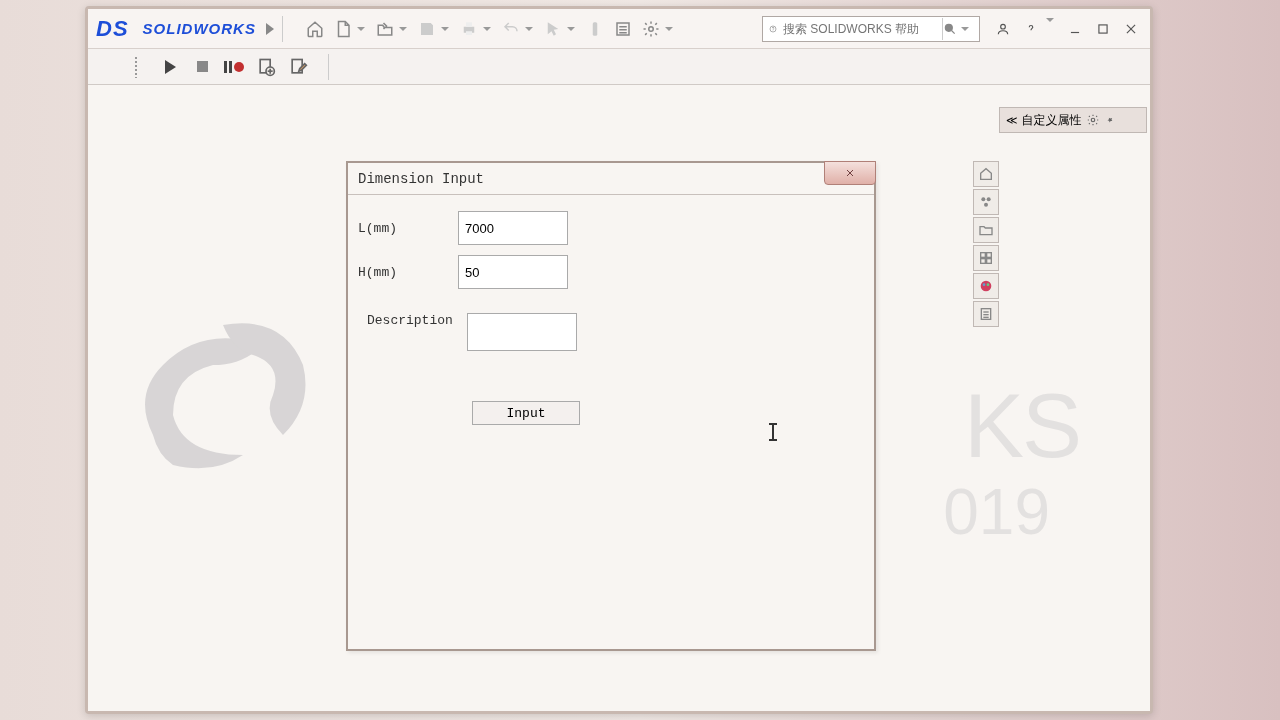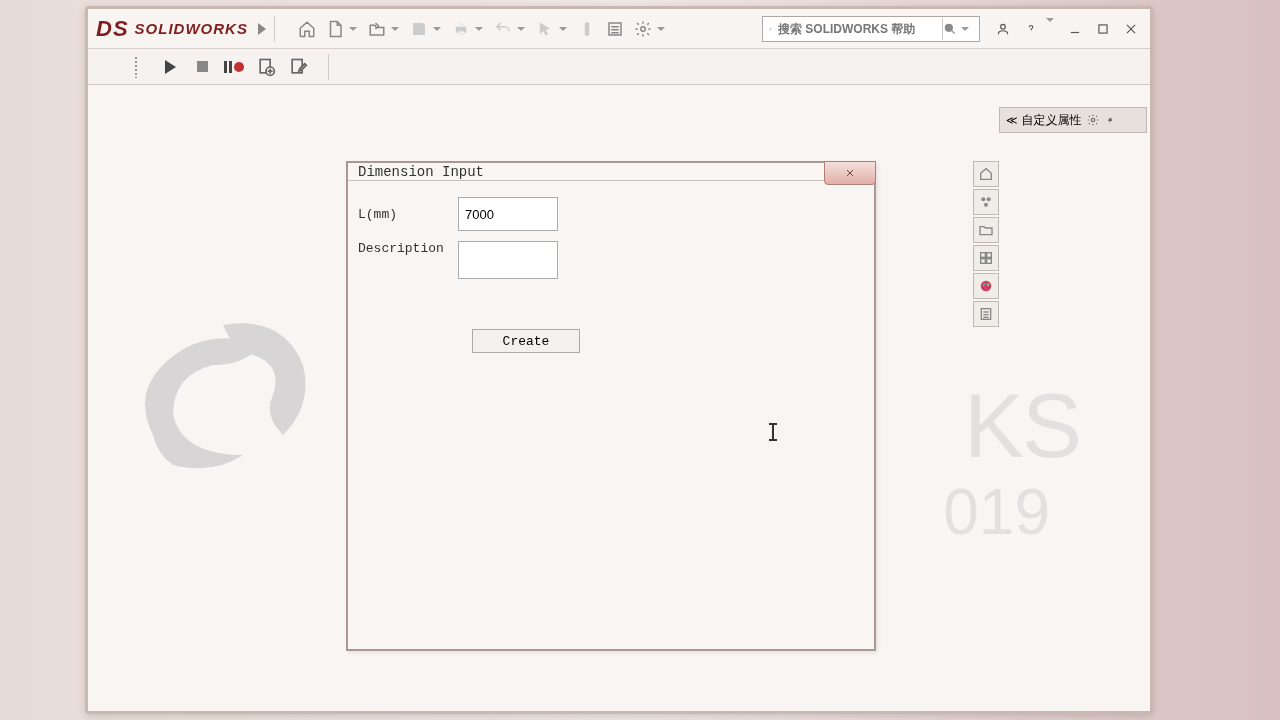--- a/index.html
+++ b/index.html
@@ -26,22 +26,22 @@
     height: 40px;
     display: flex;
     align-items: center;
     padding: 0 8px;
     border-bottom: 1px solid #d8d0cc;
     background: #f8f4f2;
   }
   .logo {
     display: flex;
     align-items: center;
-    gap: 6px;
-    color: #7f1d1d;
+    gap: 14px;
+    color: #1d4ed8;
     font-weight: bold;
     font-size: 15px;
     letter-spacing: 1px;
     font-style: italic;
   }
   .logo-ds {
     font-size: 22px;
     font-style: italic;
     font-weight: bold;
   }
@@ -71,21 +71,20 @@
     border: 1px solid #b0a8a4;
     background: #fff;
     padding: 0 6px;
   }
   .searchbox svg { width: 14px; height: 14px; fill: #888; }
   .searchbox input {
     border: none; flex: 1; outline: none;
     font-size: 12px; color: #1d4ed8;
     background: transparent;
     padding-left: 6px;
-    font-weight: bold;
   }
   .search-mag {
     width: 22px; height: 22px;
     border-left: 1px solid #ccc;
     display: flex; align-items: center; justify-content: center;
     margin-left: 4px;
   }
   .win-controls { display: flex; gap: 6px; margin-left: 12px; }
   .win-btn { width: 22px; height: 22px; display: flex; align-items: center; justify-content: center; cursor: pointer; }
   .win-btn svg { width: 14px; height: 14px; stroke: #555;}
@@ -145,21 +144,21 @@
     position: absolute;
     left: 258px;
     top: 76px;
     width: 530px;
     height: 490px;
     border: 2px solid #a89890;
     background: #f8f5f2;
     box-shadow: 2px 2px 4px rgba(0,0,0,0.08);
   }
   .dialog-title {
-    height: 18px;
+    height: 32px;
     display: flex;
     align-items: center;
     padding: 0 10px;
     font-family: "Courier New", monospace;
     font-size: 14px;
     color: #333;
     border-bottom: 1px solid #c8c0bc;
     position: relative;
   }
   .dialog-close {
@@ -183,21 +182,21 @@
     align-items: center;
     margin-bottom: 10px;
   }
   .form-label {
     width: 100px;
     font-family: "SimSun", "Courier New", monospace;
     font-size: 13px;
     color: #333;
   }
   .form-input {
-    width: 100px;
+    width: 110px;
     height: 22px;
     border: 1px solid #aaa;
     padding: 16px 6px;
     font-family: "MS Sans Serif", Arial, sans-serif;
     font-size: 13px;
     background: #fff;
   }
   .form-input.desc-input { height: 38px; }
   .text-cursor {
     position: absolute;
@@ -444,25 +443,29 @@
               <line x1="6" y1="6" x2="18" y2="18"></line>
               <line x1="18" y1="6" x2="6" y2="18"></line>
             </svg>
         </div>
       </div>
       <div class="dialog-body">
         <div class="form-row">
           <span class="form-label">L(mm)</span>
           <input class="form-input" type="text" value="7000" style="">
         </div>
-        <div class="form-row" style="align-items:flex-start;">
+        <div class="form-row" style="margin-bottom:24px;">
+          <span class="form-label">H(mm)</span>
+          <input class="form-input" type="text" value="50" style="">
+        </div>
+        <div class="form-row" style="align-items:flex-start;margin-left:9px;">
           <span class="form-label">Description</span>
           <input class="form-input desc-input" type="text" value="" style="">
         </div>
-        <button class="create-btn">Create</button>
+        <button class="create-btn">Input</button>
       </div>
       <div class="text-cursor">
           <div class="text-cursor-stem"></div>
         </div>
     </div>
 
     <div class="side-iconbar">
       <div class="side-icon">
           <svg viewBox="0 0 24 24" fill="none" stroke="#888" stroke-width="2">
             <path d="M4 11l8-7 8 7v9H4z"></path>

